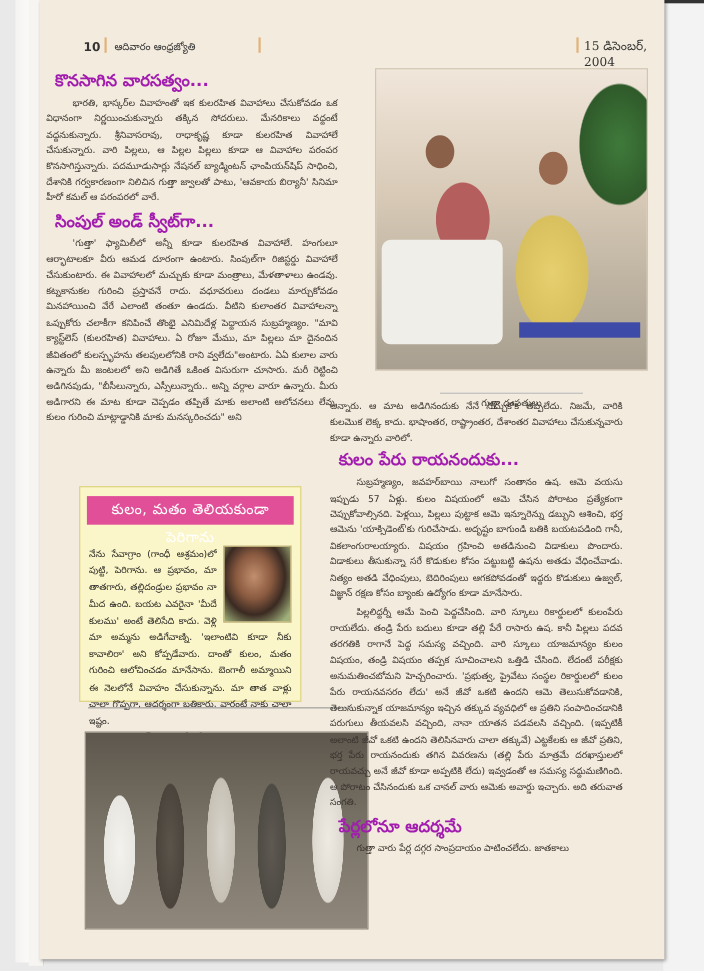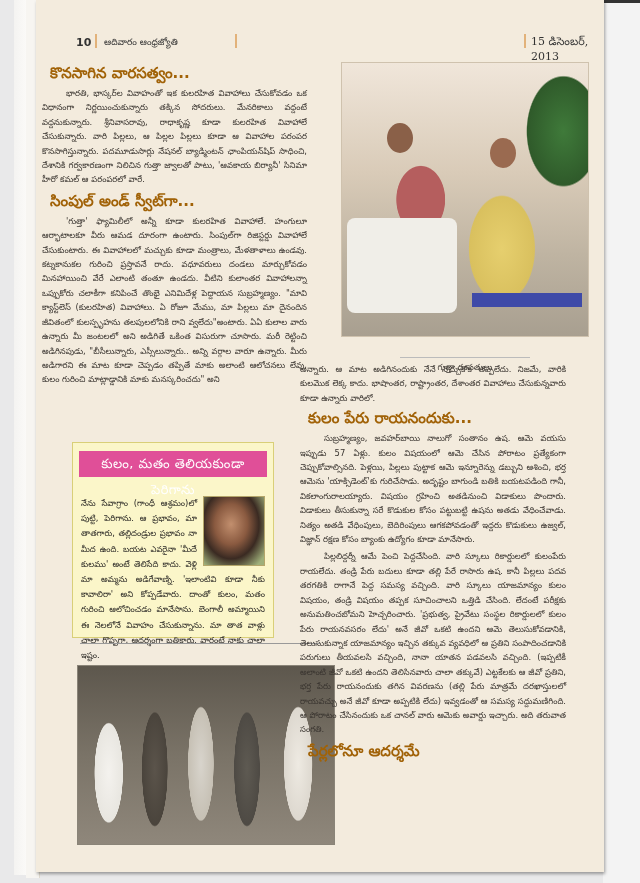--- a/index.html
+++ b/index.html
@@ -38,21 +38,21 @@
   .header .bar { position: absolute; top: 0; width: 2px; height: 14px; background: #e2b27a; }
   .header .bar1 { left: 29px; }
   .header .bar2 { left: 169px; }
   .header .bar3 { left: 458px; }
   .header .pname { position: absolute; left: 38px; top: 3px; font-size: 9px; }
   .header .date { position: absolute; left: 465px; top: 1px; font-family: "DejaVu Serif", serif; font-size: 11px; }
 
   .col { position: absolute; font-size: 8.4px; line-height: 14.4px; color: #3a3530; text-align: justify; }
   .col-left { left: 42px; top: 60px; width: 265px; }
   .col-right { left: 300px; top: 340px; width: 266px; }
-  .headline { font-size: 15px; font-weight: bold; color: #a16207; line-height: 22px; margin: 2px 0 2px 8px; }
+  .headline { font-size: 15px; font-weight: bold; color: #a21caf; line-height: 22px; margin: 2px 0 2px 8px; }
   .para { text-indent: 24px; margin-bottom: 3px; }
 
   .box {
     position: absolute; left: 72px; top: 442px; width: 202px; height: 196px;
     background: #fbf6c9; border: 1px solid #d9cf78;
   }
   .box-title {
     margin: 8px 6px 0 6px; height: 26px; background: #e04f98; color: #fff;
     font-size: 13px; line-height: 26px; text-align: center; letter-spacing: 0.5px;
   }
@@ -103,21 +103,21 @@
 <div class="right-bg"></div>
 <div class="top-dark"></div>
 
 <div class="page">
   <div class="header">
     <span class="pno">10</span>
     <span class="bar bar1"></span>
     <span class="pname">ఆదివారం ఆంధ్రజ్యోతి</span>
     <span class="bar bar2"></span>
     <span class="bar bar3"></span>
-    <span class="date">15 డిసెంబర్, 2013</span>
+    <span class="date">15 డిసెంబర్, 2004</span>
   </div>
 </div>
 
 <div class="col col-left">
   <div class="headline">కొనసాగిన వారసత్వం...</div>
   <p class="para">భారతి, భాస్కర్‌ల వివాహంతో ఇక కులరహిత వివాహాలు చేసుకోవడం ఒక విధానంగా నిర్ణయించుకున్నారు తక్కిన సోదరులు. మేనరికాలు వద్దంటే వద్దనుకున్నారు. శ్రీనివాసరావు, రాధాకృష్ణ కూడా కులరహిత వివాహాలే చేసుకున్నారు. వారి పిల్లలు, ఆ పిల్లల పిల్లలు కూడా ఆ వివాహాల పరంపర కొనసాగిస్తున్నారు. పదమూడుసార్లు నేషనల్ బ్యాడ్మింటన్ ఛాంపియన్‌షిప్ సాధించి, దేశానికి గర్వకారణంగా నిలిచిన గుత్తా జ్వాలతో పాటు, 'ఆవకాయ బిర్యానీ' సినిమా హీరో కమల్ ఆ పరంపరలో వారే.</p>
   <div class="headline">సింపుల్ అండ్ స్వీట్‌గా...</div>
   <p class="para">'గుత్తా' ఫ్యామిలీలో అన్నీ కూడా కులరహిత వివాహాలే. హంగులూ ఆర్భాటాలకూ వీరు ఆమడ దూరంగా ఉంటారు. సింపుల్‌గా రిజిస్టర్డు వివాహాలే చేసుకుంటారు. ఈ వివాహాలలో మచ్చుకు కూడా మంత్రాలు, మేళతాళాలు ఉండవు. కట్నకానుకల గురించి ప్రస్తావనే రాదు. వధూవరులు దండలు మార్చుకోవడం మినహాయించి వేరే ఎలాంటి తంతూ ఉండదు. వీటిని కులాంతర వివాహాలన్నా ఒప్పుకోరు చలాకీగా కనిపించే తొంభై ఎనిమిదేళ్ల పెద్దాయన సుబ్రహ్మణ్యం. "మావి క్యాస్ట్‌లెస్ (కులరహిత) వివాహాలు. ఏ రోజూ మేము, మా పిల్లలు మా దైనందిన జీవితంలో కులస్పృహను తలపులలోనికి రాని వ్వలేదు"అంటారు. ఏఏ కులాల వారు ఉన్నారు మీ జంటలలో అని అడిగితే ఒకింత విసురుగా చూసారు. మరీ రెట్టించి అడిగినపుడు, "బీసీలున్నారు, ఎస్సీలున్నారు.. అన్ని వర్గాల వారూ ఉన్నారు. మీరు అడిగారని ఈ మాట కూడా చెప్పడం తప్పితే మాకు అలాంటి ఆలోచనలు లేవు, కులం గురించి మాట్లాడ్డానికి మాకు మనస్కరించదు" అని</p>
 </div>
 
@@ -142,13 +142,14 @@
 </div>
 <div class="caption cap-top">గుత్తా దంపతులు</div>
 <div class="cap-top-line"></div>
 
 <div class="col col-right" style="top:362px;">
   <p>అన్నారు. ఆ మాట అడిగినందుకు నేనే నొచ్చుకోక తప్పలేదు. నిజమే, వారికి కులమొక లెక్క కాదు. భాషాంతర, రాష్ట్రాంతర, దేశాంతర వివాహాలు చేసుకున్నవారు కూడా ఉన్నారు వారిలో.</p>
   <div class="headline">కులం పేరు రాయనందుకు...</div>
   <p class="para">సుబ్రహ్మణ్యం, జవహర్‌బాయి నాలుగో సంతానం ఉష. ఆమె వయసు ఇప్పుడు 57 ఏళ్లు. కులం విషయంలో ఆమె చేసిన పోరాటం ప్రత్యేకంగా చెప్పుకోవాల్సినది. పెళ్లయి, పిల్లలు పుట్టాక ఆమె ఇన్నూరెన్ను డబ్బుని ఆశించి, భర్త ఆమెను 'యాక్సిడెంట్'కు గురిచేసాడు. అదృష్టం బాగుండి బతికి బయటపడింది గానీ, వికలాంగురాలయ్యారు. విషయం గ్రహించి అతడినుంచి విడాకులు పొందారు. విడాకులు తీసుకున్నా సరే కొడుకుల కోసం పట్టుబట్టి ఉషను అతడు వేధించేవాడు. నిత్యం అతడి వేధింపులు, బెదిరింపులు ఆగకపోవడంతో ఇద్దరు కొడుకులు ఉజ్వల్, విజ్ఞాన్ రక్షణ కోసం బ్యాంకు ఉద్యోగం కూడా మానేసారు.</p>
   <p class="para">పిల్లలిద్దర్నీ ఆమే పెంచి పెద్దచేసింది. వారి స్కూలు రికార్డులలో కులంపేరు రాయలేదు. తండ్రి పేరు బదులు కూడా తల్లి పేరే రాసారు ఉష. కానీ పిల్లలు పదవ తరగతికి రాగానే పెద్ద సమస్య వచ్చింది. వారి స్కూలు యాజమాన్యం కులం విషయం, తండ్రి విషయం తప్పక సూచించాలని ఒత్తిడి చేసింది. లేదంటే పరీక్షకు అనుమతించబోమని హెచ్చరించారు. 'ప్రభుత్వ, ప్రైవేటు సంస్థల రికార్డులలో కులం పేరు రాయనవసరం లేదు' అనే జీవో ఒకటి ఉందని ఆమె తెలుసుకోవడానికి, తెలుసుకున్నాక యాజమాన్యం ఇచ్చిన తక్కువ వ్యవధిలో ఆ ప్రతిని సంపాదించడానికి పరుగులు తీయవలసి వచ్చింది, నానా యాతన పడవలసి వచ్చింది. (ఇప్పటికీ అలాంటి జీవో ఒకటి ఉందని తెలిసినవారు చాలా తక్కువే) ఎట్టకేలకు ఆ జీవో ప్రతిని, భర్త పేరు రాయనందుకు తగిన వివరణను (తల్లి పేరు మాత్రమే దరఖాస్తులలో రాయవచ్చు అనే జీవో కూడా అప్పటికి లేదు) ఇవ్వడంతో ఆ సమస్య సద్దుమణిగింది. ఆ పోరాటం చేసినందుకు ఒక చానల్ వారు ఆమెకు అవార్డు ఇచ్చారు. అది తరువాత సంగతి.</p>
   <div class="headline">పేర్లలోనూ ఆదర్శమే</div>
+  <p class="para">గుత్తా వారు పేర్ల దగ్గర సాంప్రదాయం పాటించలేదు. జాతకాలు</p>
 </div>
 
 </body></html>

